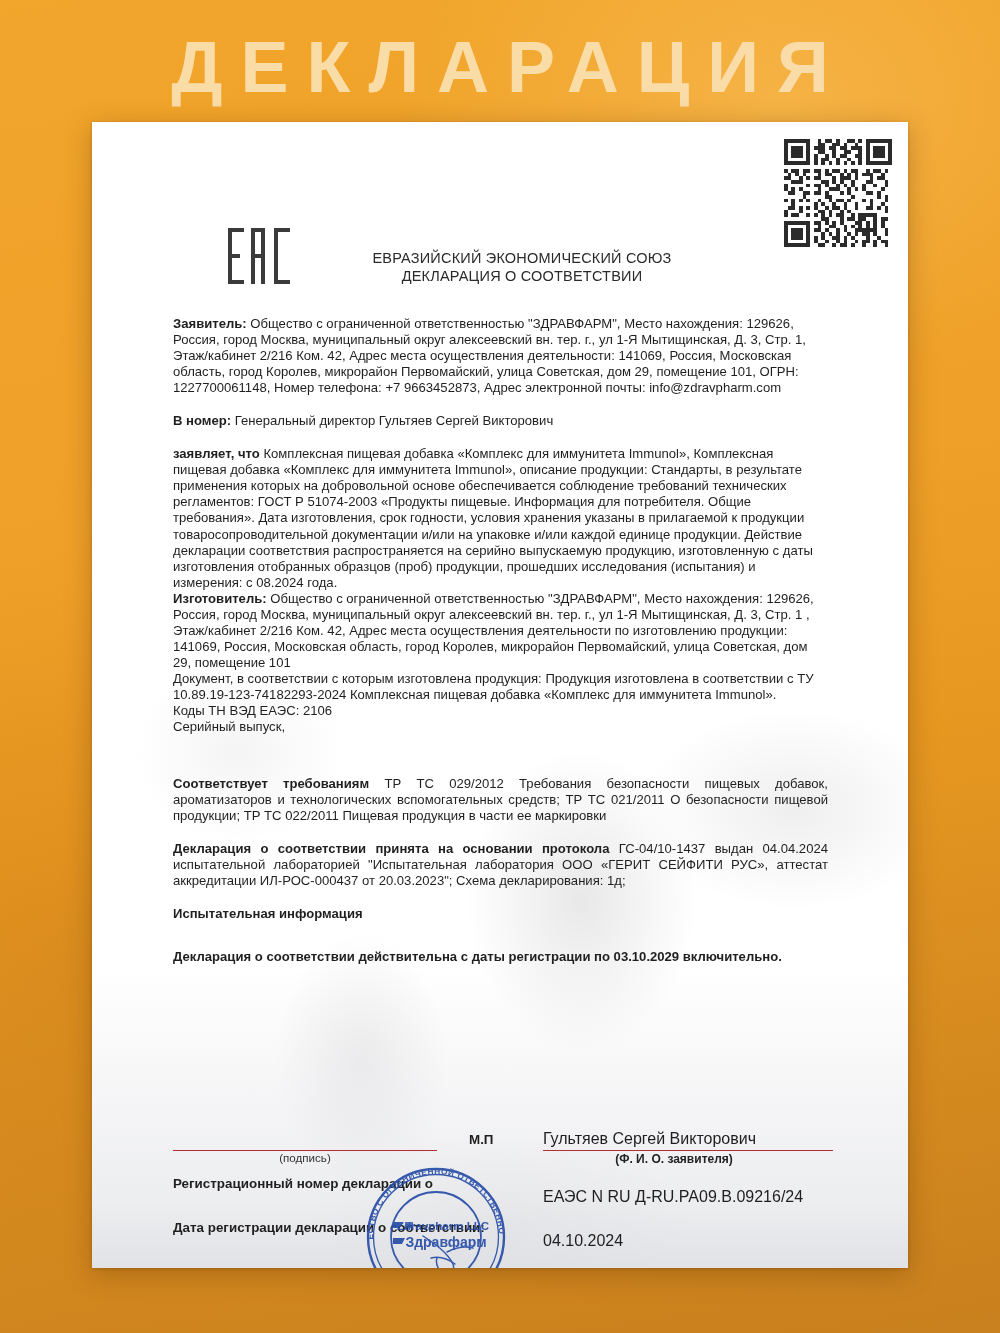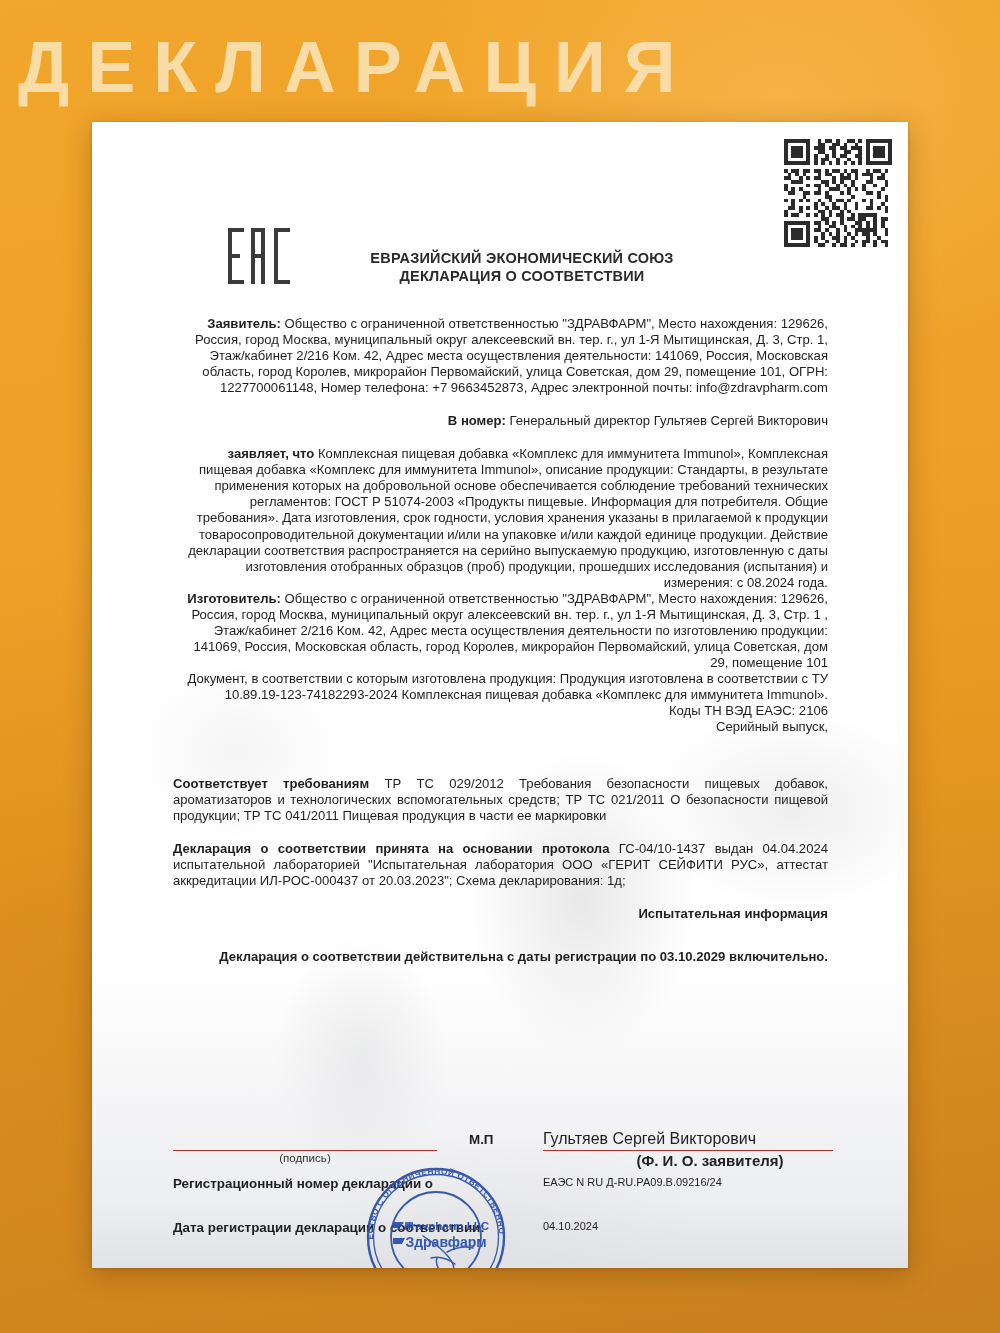--- a/index.html
+++ b/index.html
@@ -37,21 +37,21 @@
       radial-gradient(ellipse 520px 600px at 6% 72%, rgba(190,110,18,0.22), rgba(190,110,18,0) 70%);
     pointer-events: none;
   }
 
   
   #wm-title {
     position: absolute;
     top: 26px;
     left: 0;
     width: 1000px;
-    text-align: left;
+    text-align: center;
     font-size: 72px;
     font-weight: bold;
     letter-spacing: 18px;
     color: #FBDFAE;
     opacity: 0.95;
     white-space: nowrap;
     text-indent: 18px;
     font-family: "Liberation Sans", sans-serif;
   }
 
@@ -107,41 +107,41 @@
     left: 134px;
     top: 106px;
     width: 68px;
     height: 56px;
   }
 
   
   .doc-head {
     text-align: center;
     font-size: 14.5px;
-    font-weight: bold;
+    font-weight: normal;
     color: #2a2a2a;
     letter-spacing: 0.2px;
   }
   #head1 { position: absolute; left: 150px; top: 128px; width: 560px; }
   #head2 { position: absolute; left: 150px; top: 146px; width: 560px; }
 
   
   #body-block {
     position: absolute;
     left: 81px;
     top: 194px;
     width: 655px;
     color: #1f1f1f;
     font-size: 13.1px;
     line-height: 16.05px;
   }
   #body-block p {
     margin: 0 0 0 0;
   }
-  .p-left   { text-align: right; }
+  .p-left   { text-align: left; }
   .p-just   { text-align: justify; text-align-last: left; }
   .gap-sm   { height: 10px; }
   .gap-md   { height: 17px; }
   .gap-lg   { height: 24px; }
   b.lbl { font-weight: bold; }
 
   
   #sig-zone {
     position: absolute;
     left: 81px;
@@ -185,43 +185,43 @@
     border-top: 1px solid #b03030;
   }
   #sig-name {
     position: absolute;
     left: 370px;
     top: 6px;
     font-size: 16px;
   }
   #sig-fio {
     position: absolute;
-    left: 392px;
+    left: 356px;
     top: 28px;
     width: 290px;
     text-align: center;
-    font-size: 15px;
+    font-size: 12px;
     font-weight: bold;
     color: #222;
   }
   .kv-row {
     position: relative;
     margin-top: 12px;
     height: 22px;
   }
   .kv-label {
     position: absolute;
     left: 0; top: 0;
     font-weight: bold;
     font-size: 13.4px;
   }
   .kv-value {
     position: absolute;
-    left: 370px; top: 0;
-    font-size: 11px;
+    left: 370px; top: 12px;
+    font-size: 16px;
   }
   #date-row { margin-top: 22px; }
   #date-row .kv-value { left: 370px; }
 
   
   #stamp {
     position: absolute;
     left: 259px;
     top: 1030px;
     width: 170px;
@@ -488,21 +488,21 @@
 
         <p class="p-left">Документ, в соответствии с которым изготовлена продукция: Продукция изготовлена в соответствии с ТУ 10.89.19-123-74182293-2024 Комплексная пищевая добавка «Комплекс для иммунитета Immunol».</p>
 
         <p class="p-left">Коды ТН ВЭД ЕАЭС: 2106</p>
 
         <p class="p-left">Серийный выпуск,</p>
 
         <div class="gap-lg"></div>
         <div class="gap-md"></div>
 
-        <p class="p-just"><b class="lbl">Соответствует требованиям</b><span> ТР ТС 029/2012 Требования безопасности пищевых добавок, ароматизаторов и технологических вспомогательных средств; ТР ТС 021/2011 О безопасности пищевой продукции; ТР ТС 041/2011 Пищевая продукция в части ее маркировки</span></p>
+        <p class="p-just"><b class="lbl">Соответствует требованиям</b><span> ТР ТС 029/2012 Требования безопасности пищевых добавок, ароматизаторов и технологических вспомогательных средств; ТР ТС 021/2011 О безопасности пищевой продукции; ТР ТС 022/2011 Пищевая продукция в части ее маркировки</span></p>
 
         <div class="gap-md"></div>
 
         <p class="p-just"><b class="lbl">Декларация о соответствии принята на основании протокола</b><span> ГС-04/10-1437 выдан 04.04.2024 испытательной лабораторией "Испытательная лаборатория ООО «ГЕРИТ СЕЙФИТИ РУС», аттестат аккредитации ИЛ-РОС-000437 от 20.03.2023"; Схема декларирования: 1д;</span></p>
 
         <div class="gap-md"></div>
 
         <p class="p-left"><b class="lbl">Испытательная информация</b></p>
 
         <div class="gap-md"></div>

